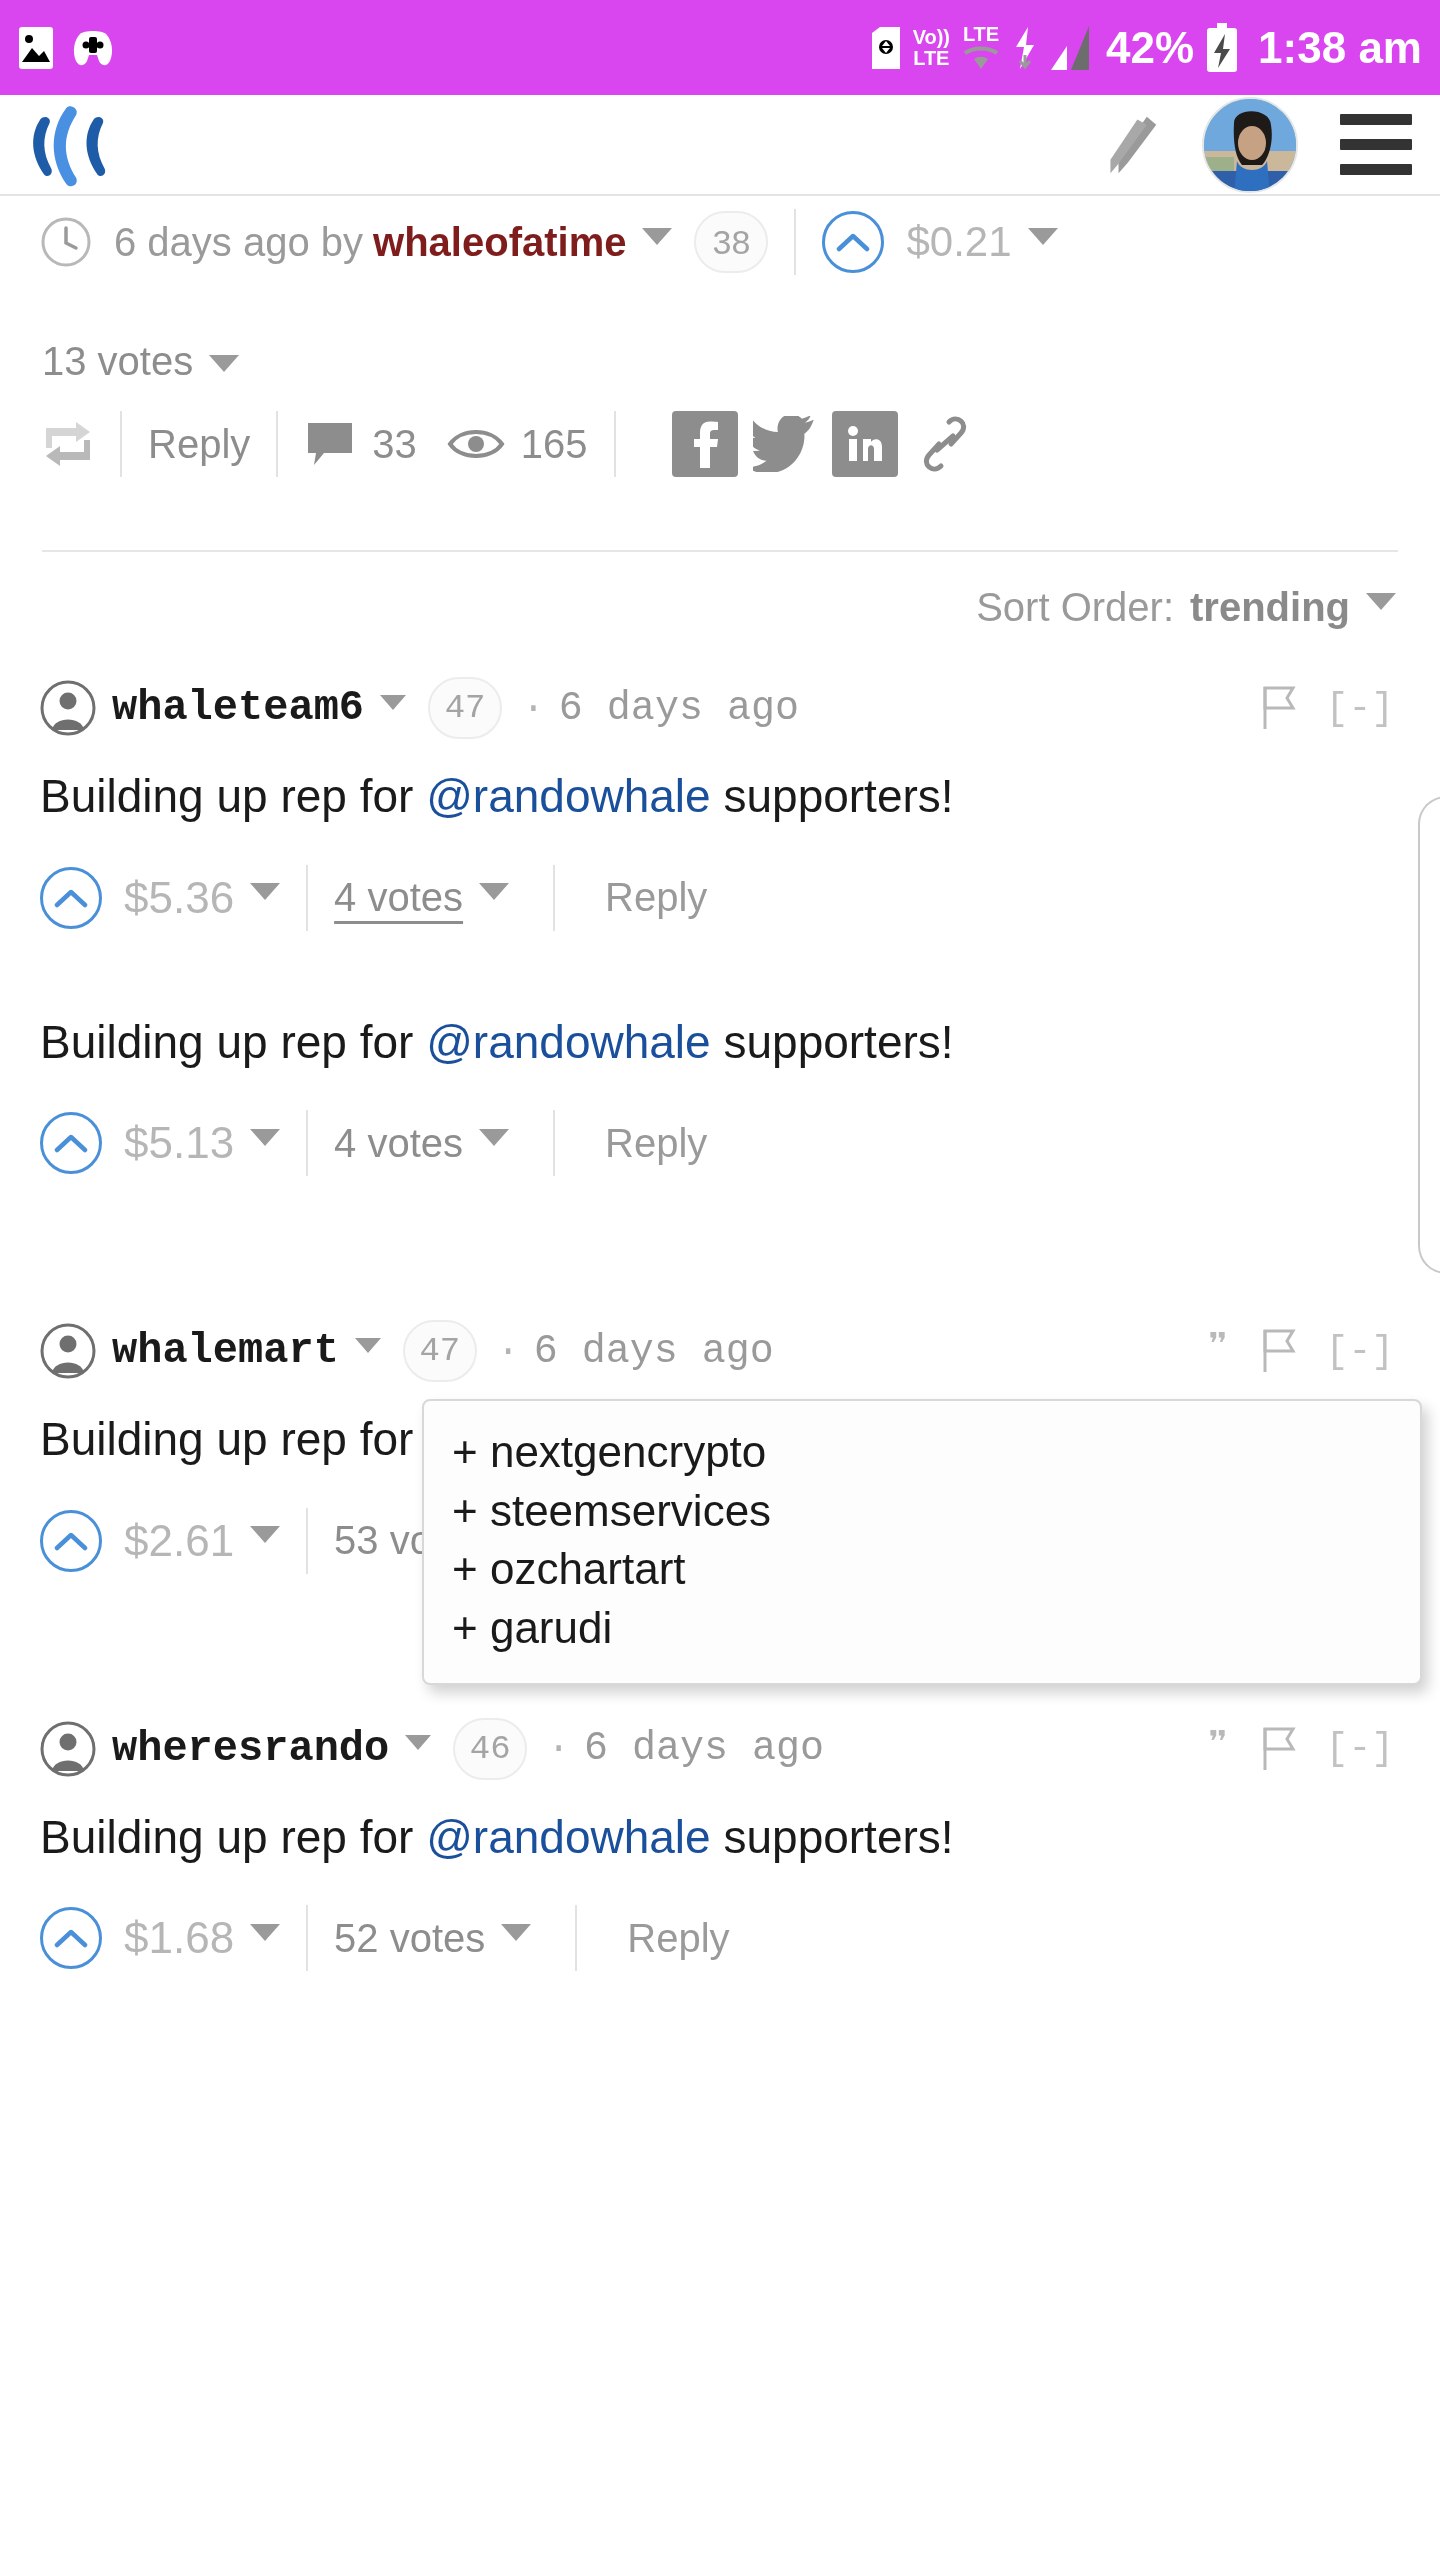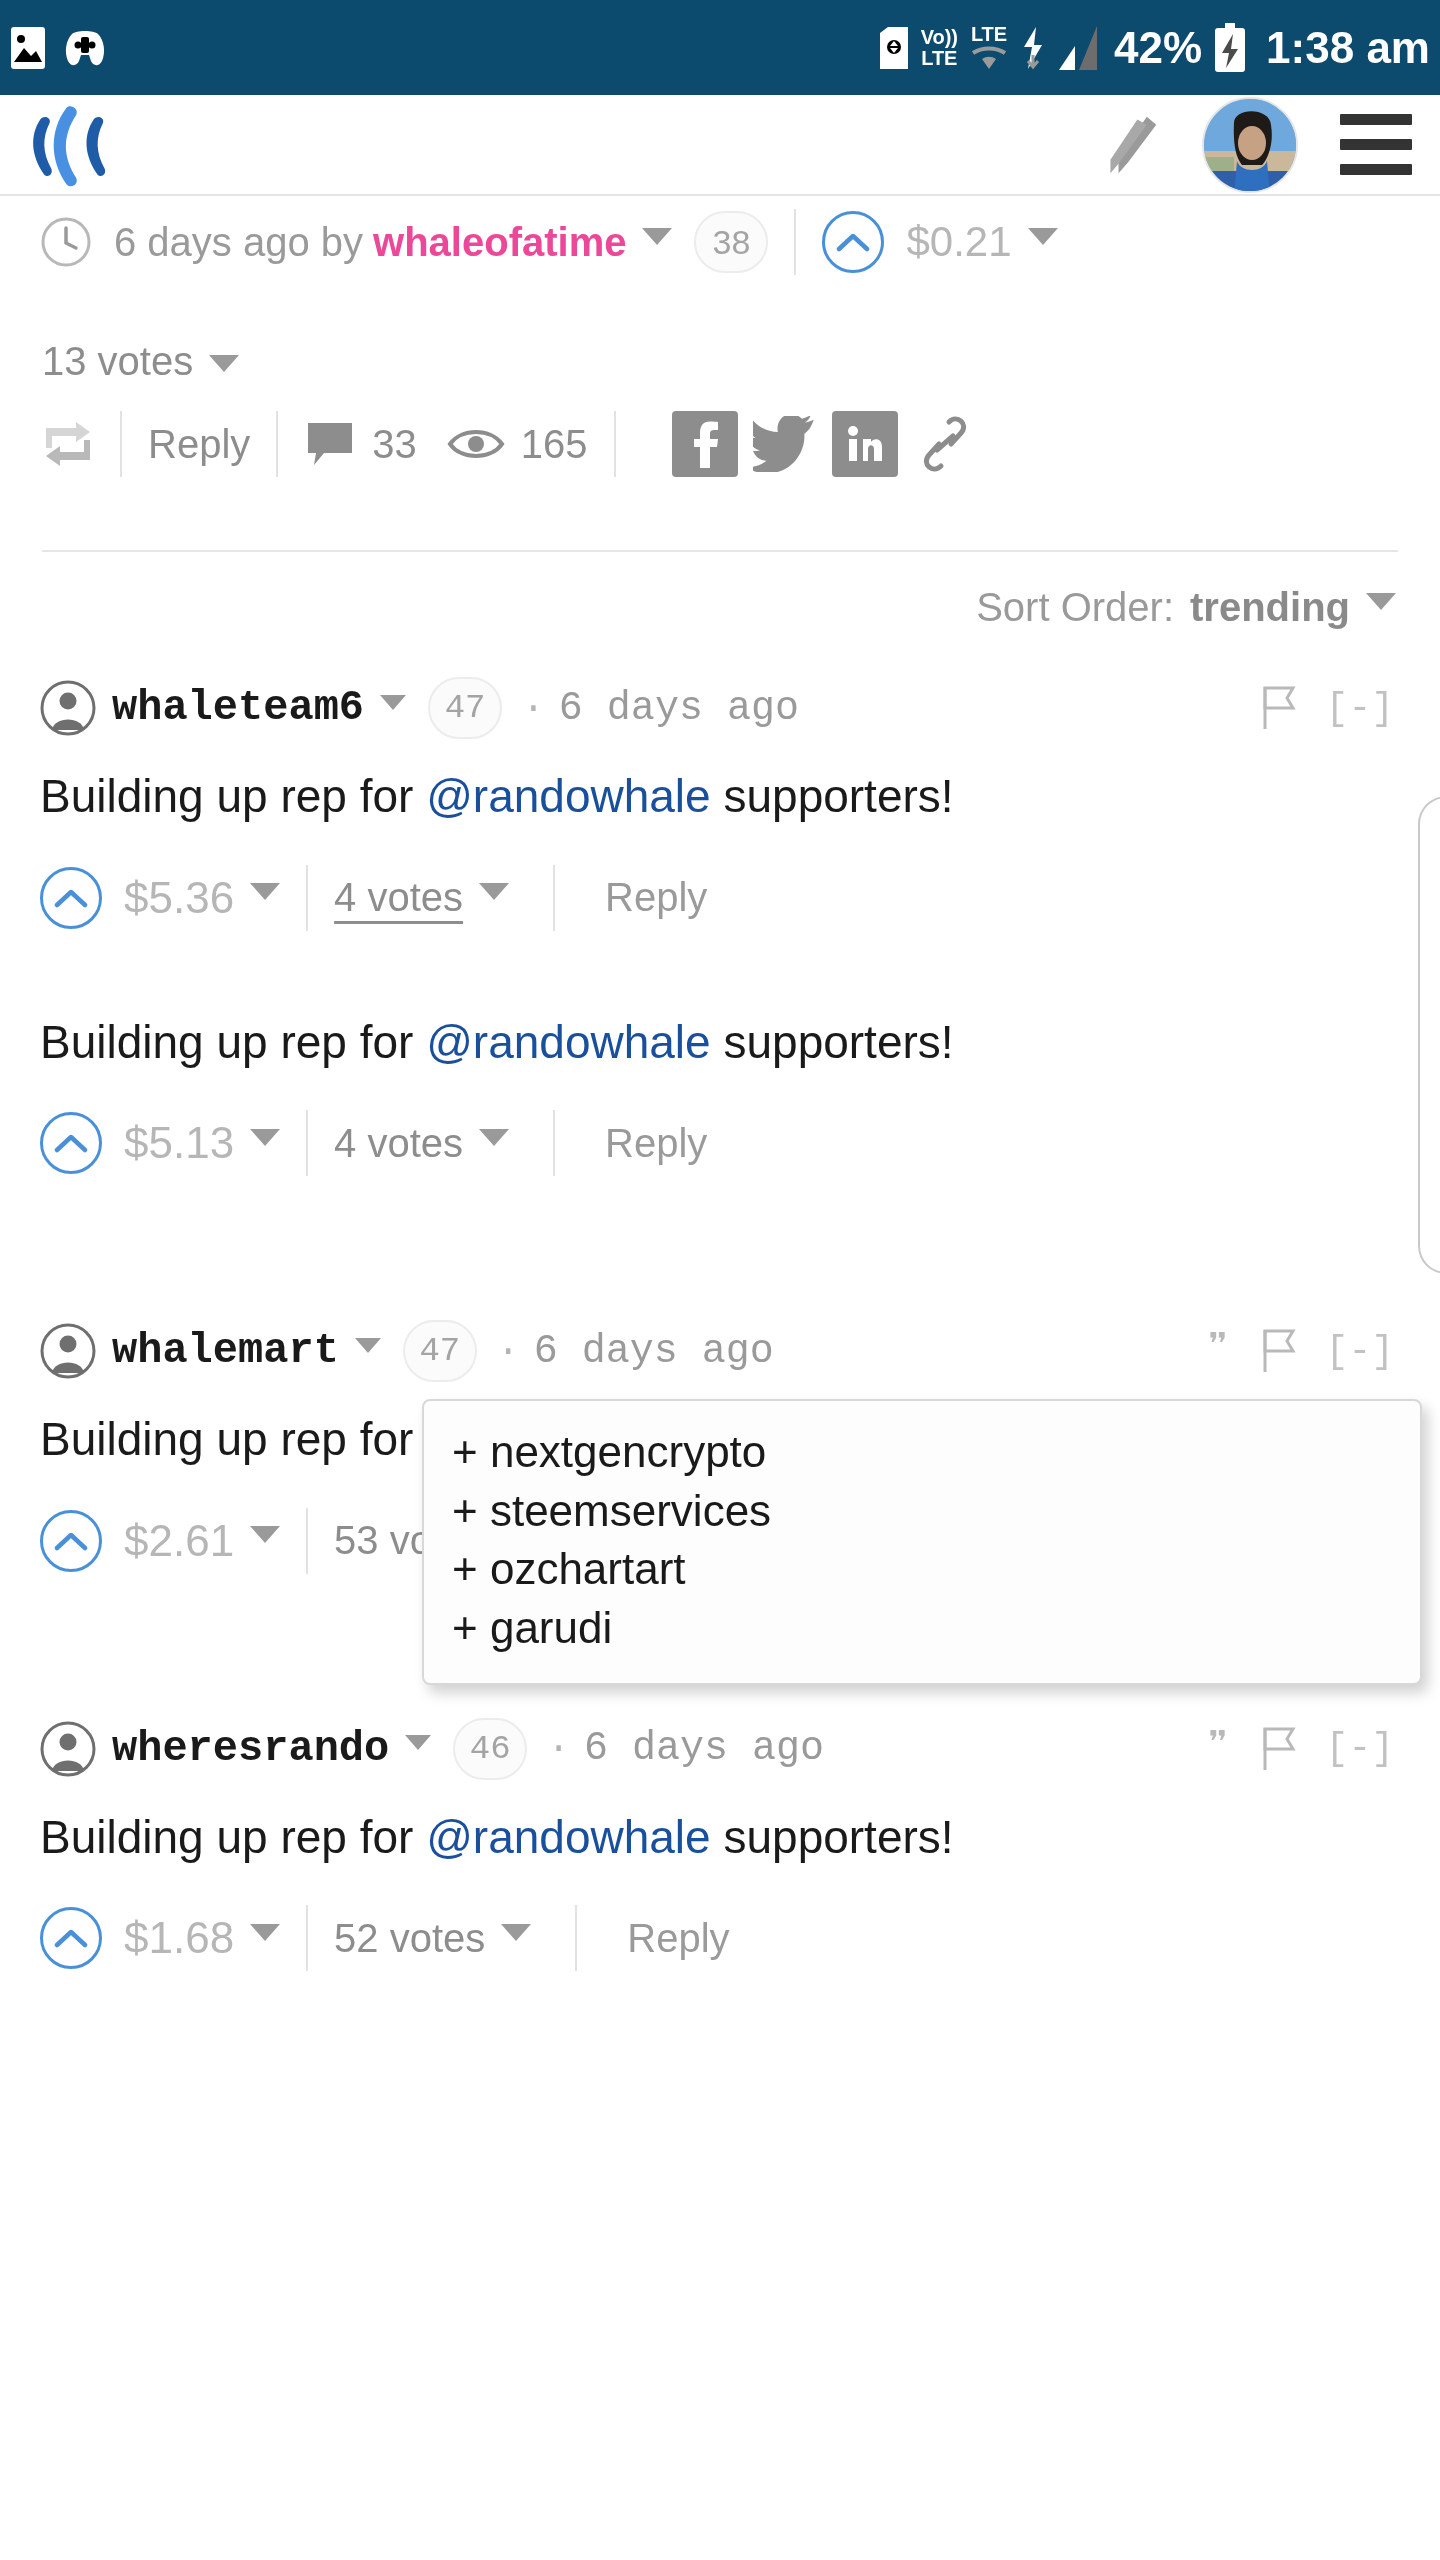--- a/index.html
+++ b/index.html
@@ -6,23 +6,23 @@
   html, body {
     width: 1440px; height: 2560px;
     background: #ffffff;
     font-family: "Liberation Sans", sans-serif;
     overflow: hidden;
   }
 
   
   .statusbar {
     height: 95px; width: 100%;
-    background: #0c4a6e;
+    background: #d946ef;
     display: flex; align-items: center;
-    padding: 0 10px;
+    padding: 0 18px;
     color: #ffffff;
   }
   .sb-left { display: flex; align-items: center; gap: 18px; }
   .sb-right { margin-left: auto; display: flex; align-items: center; gap: 11px; }
   .sb-icon { display: block; }
   .sb-vostack {
     display: flex; flex-direction: column; align-items: center;
     font-size: 20px; font-weight: bold; line-height: 1.05;
   }
   .sb-ltestack {
@@ -55,21 +55,21 @@
 
   
   .content { position: relative; padding: 0 38px; }
 
   .post-meta {
     height: 92px; display: flex; align-items: center;
     font-size: 40px; color: #9a9a9a;
     padding-left: 2px;
   }
   .clock { width: 52px; height: 52px; margin-right: 22px; flex: 0 0 auto; }
-  .post-meta .author { color: #ec4899; font-weight: bold; margin-left: 10px; }
+  .post-meta .author { color: #7f1d1d; font-weight: bold; margin-left: 10px; }
   .caret {
     display: inline-block; width: 0; height: 0;
     border-left: 15px solid transparent;
     border-right: 15px solid transparent;
     border-top: 17px solid #9a9a9a;
     margin-left: 16px; margin-bottom: 12px;
     vertical-align: middle;
   }
   .caret.small {
     border-left-width: 13px; border-right-width: 13px; border-top-width: 15px;

